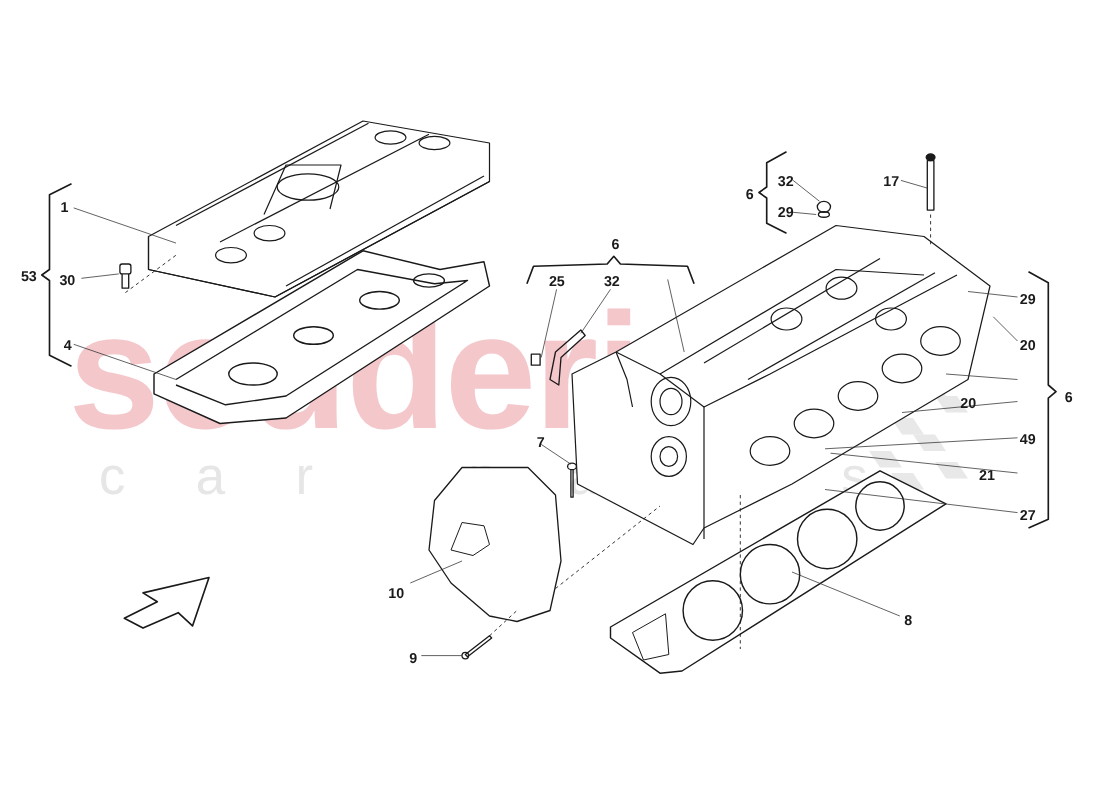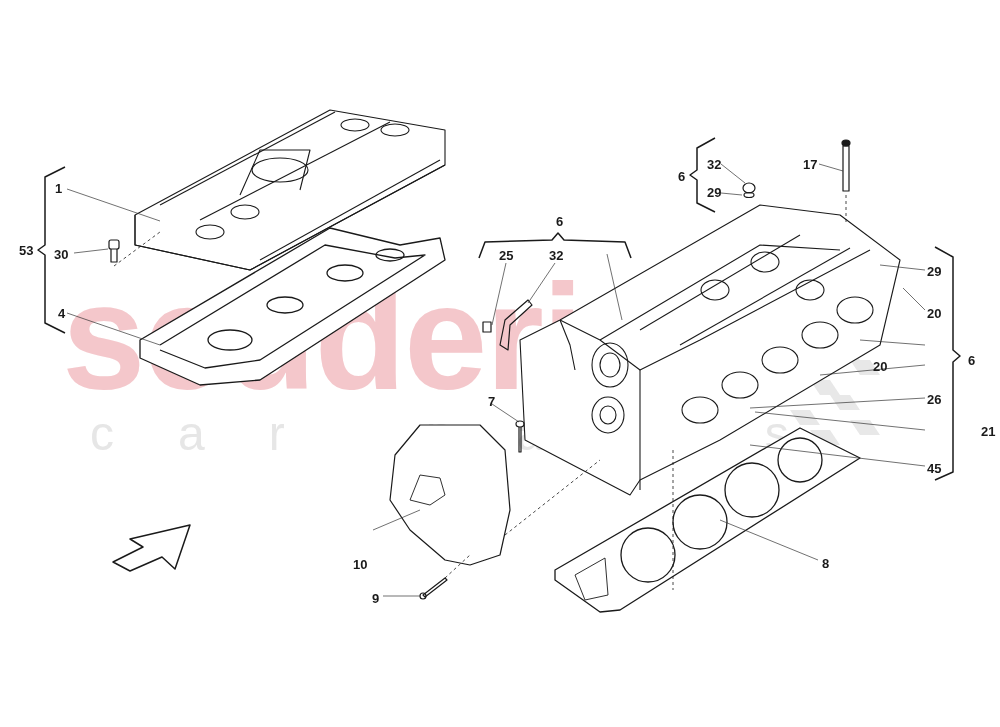--- a/index.html
+++ b/index.html
@@ -171,19 +171,19 @@
 <div class="callout" style="left:499px;top:249px">25</div>
 <div class="callout" style="left:549px;top:249px">32</div>
 <div class="callout" style="left:678px;top:170px">6</div>
 <div class="callout" style="left:707px;top:158px">32</div>
 <div class="callout" style="left:707px;top:186px">29</div>
 <div class="callout" style="left:803px;top:158px">17</div>
 <div class="callout" style="left:927px;top:265px">29</div>
 <div class="callout" style="left:927px;top:307px">20</div>
 <div class="callout" style="left:968px;top:354px">6</div>
 <div class="callout" style="left:873px;top:360px">20</div>
-<div class="callout" style="left:927px;top:393px">26</div>
-<div class="callout" style="left:981px;top:425px">21</div>
-<div class="callout" style="left:927px;top:462px">45</div>
+<div class="callout" style="left:927px;top:393px">49</div>
+<div class="callout" style="left:890px;top:425px">21</div>
+<div class="callout" style="left:927px;top:462px">27</div>
 <div class="callout" style="left:488px;top:395px">7</div>
-<div class="callout" style="left:353px;top:558px">10</div>
+<div class="callout" style="left:353px;top:533px">10</div>
 <div class="callout" style="left:822px;top:557px">8</div>
 <div class="callout" style="left:372px;top:592px">9</div>
 
 </body></html>

